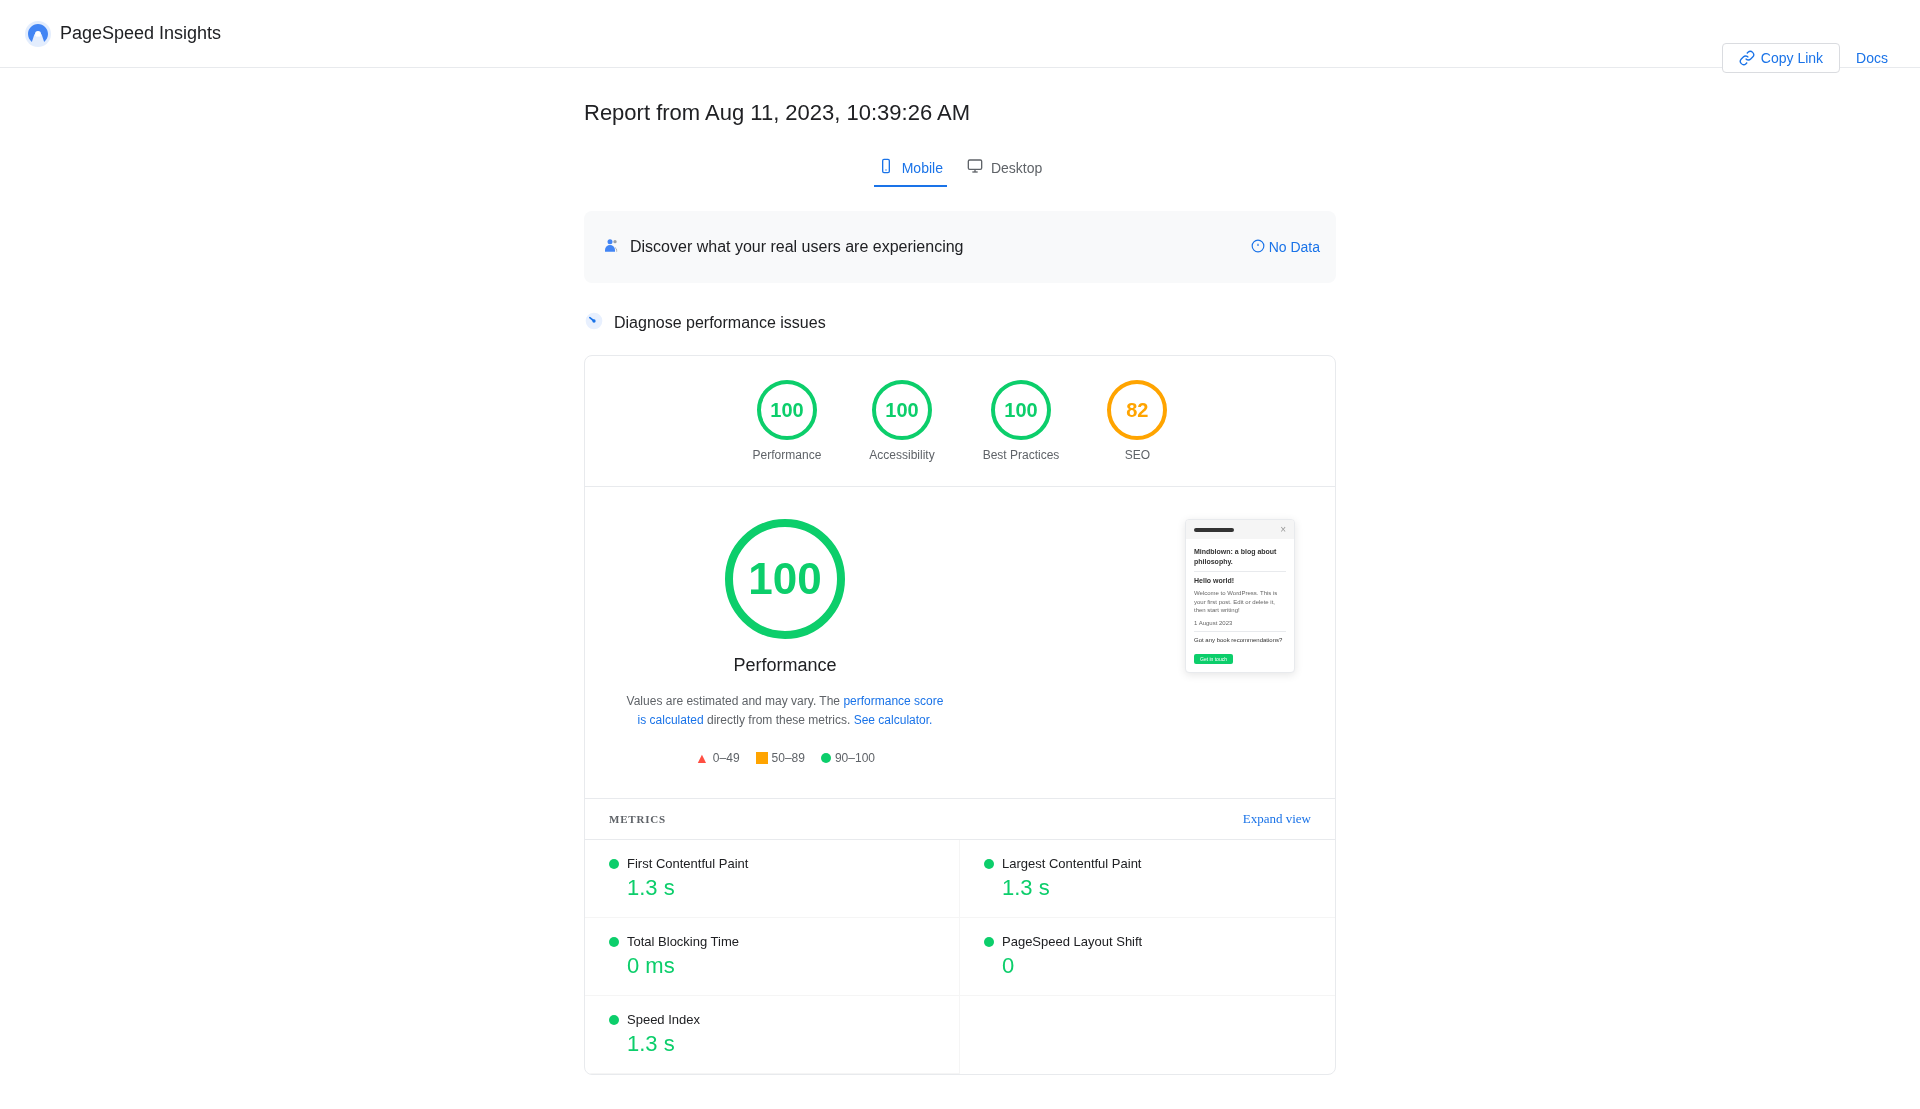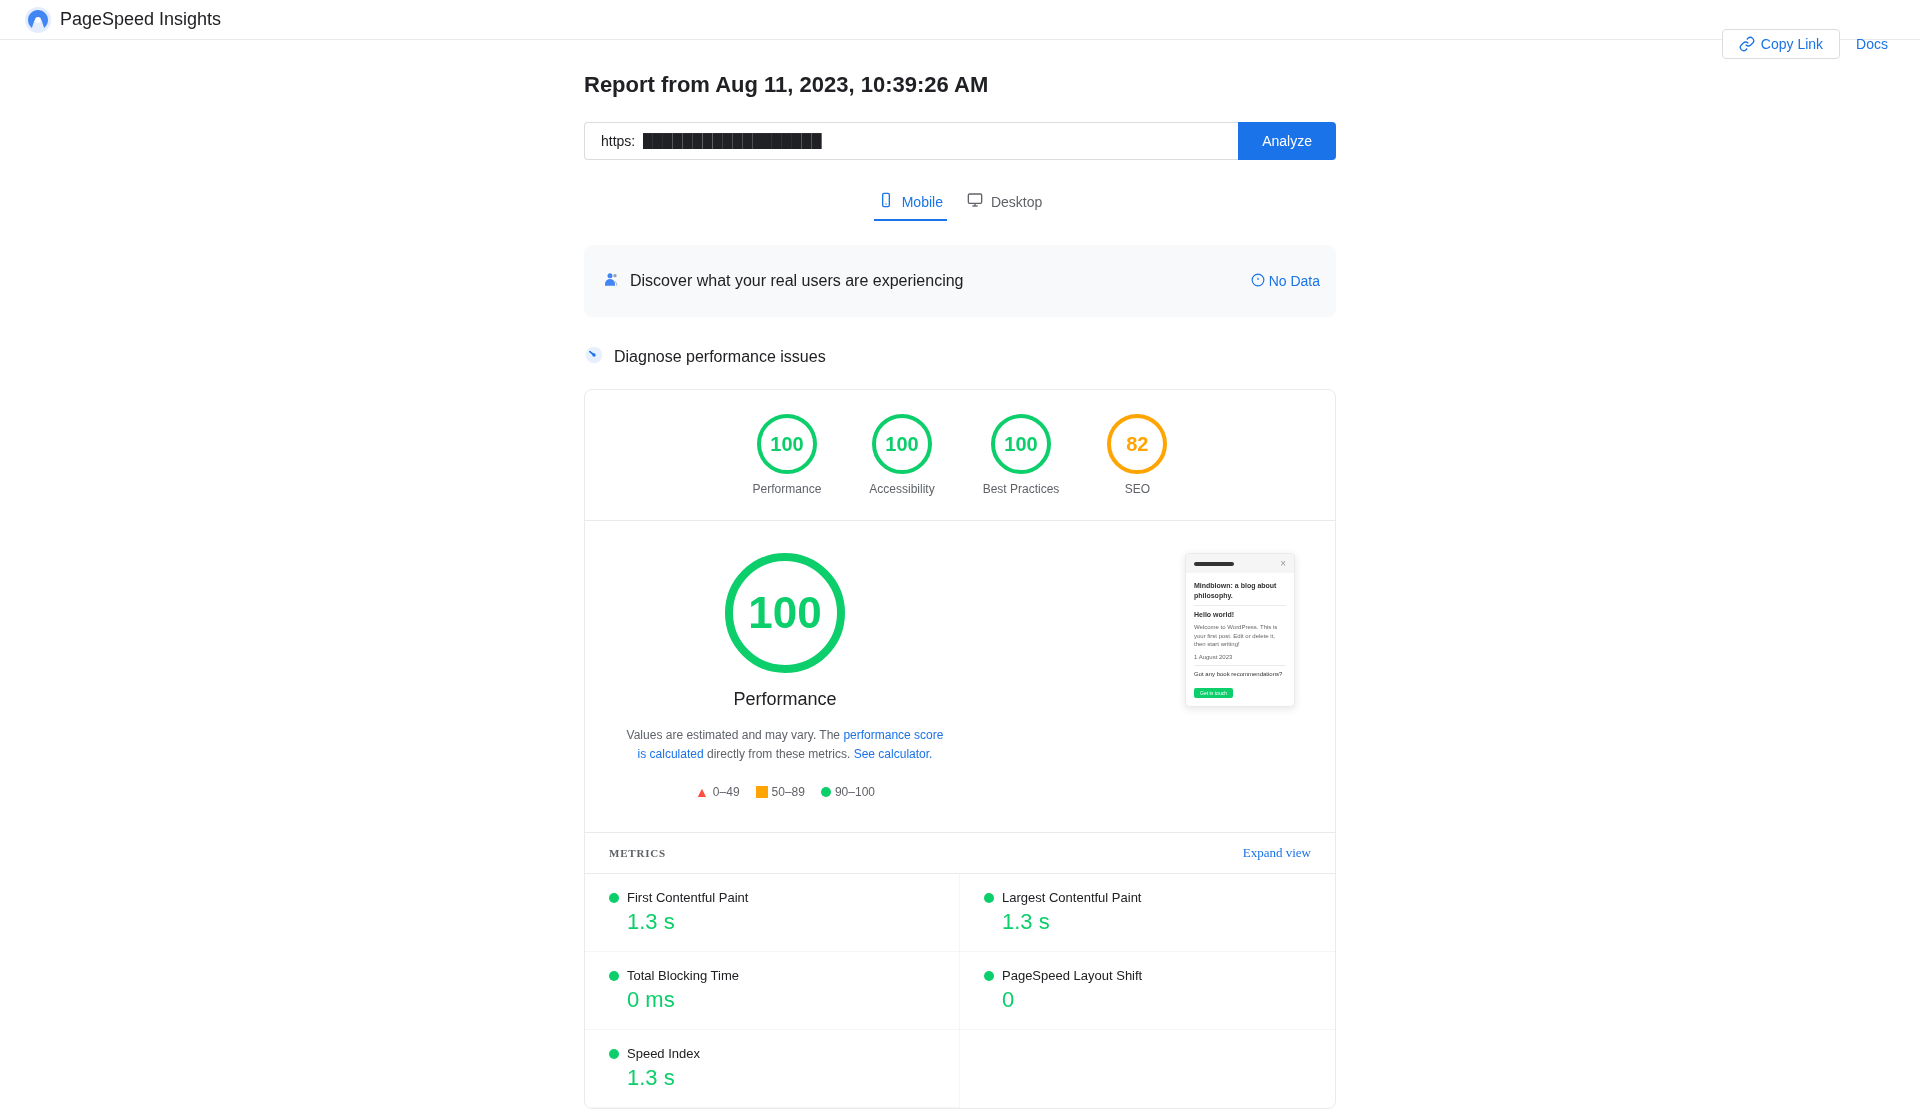--- a/index.html
+++ b/index.html
@@ -5,38 +5,38 @@
     * { box-sizing: border-box; margin: 0; padding: 0; }
     body { font-family: 'Google Sans', Arial, sans-serif; background: #fff; color: #202124; font-size: 14px; }
 
     
     .header {
       display: flex;
       align-items: center;
       justify-content: space-between;
       padding: 8px 24px;
       border-bottom: 1px solid #e8eaed;
-      height: 40px;
+      height: 68px;
     }
     .header-left { display: flex; align-items: center; gap: 8px; }
     .logo-icon { width: 28px; height: 28px; }
     .logo-text { font-size: 18px; font-weight: 500; color: #202124; }
     .header-right { display: flex; align-items: center; gap: 8px; margin-top: 48px; }
     .copy-link-btn {
       display: flex; align-items: center; gap: 6px;
       border: 1px solid #dadce0; border-radius: 4px;
       padding: 6px 16px; background: #fff; color: #1a73e8;
       font-size: 14px; cursor: pointer;
     }
     .docs-link { color: #1a73e8; font-size: 14px; text-decoration: none; padding: 6px 8px; cursor: pointer; }
 
     
     .main { max-width: 800px; margin: 0 auto; padding: 32px 24px; }
 
-    .report-title { font-size: 22px; font-weight: 700; color: #202124; margin-bottom: 24px; }
+    .report-title { font-size: 22px; font-weight: 400; color: #202124; margin-bottom: 24px; }
 
     
     .url-bar { display: flex; gap: 0; margin-bottom: 24px; }
     .url-input {
       flex: 1; border: 1px solid #dadce0; border-right: none;
       border-radius: 4px 0 0 4px; padding: 10px 16px; font-size: 14px;
       outline: none; color: #202124;
     }
     .analyze-btn {
       background: #1a73e8; color: #fff; border: none;
@@ -163,24 +163,20 @@
       <span>Copy Link</span>
     </button>
     <a class="docs-link">Docs</a>
   </div>
 </header>
 
 <div class="main">
 
   <div class="report-title">Report from Aug 11, 2023, 10:39:26 AM</div>
 
-  <div class="url-bar">
-    <input class="url-input" type="text" value="https:  ██████████████████" style="">
-    <button class="analyze-btn">Analyze</button>
-  </div>
 
   <div class="tabs">
     <div class="tab active">
       <span>
         <svg width="16" height="16" viewBox="0 0 24 24" fill="#1a73e8" stroke="#1a73e8" stroke-width="1.5">
           <rect x="7" y="2" width="10" height="20" rx="2" ry="2" fill="none" stroke="#1a73e8" stroke-width="2"></rect>
           <line x1="12" y1="18" x2="12" y2="18" stroke="#1a73e8" stroke-width="2" stroke-linecap="round"></line>
         </svg>
       </span>
       <span>Mobile</span>

